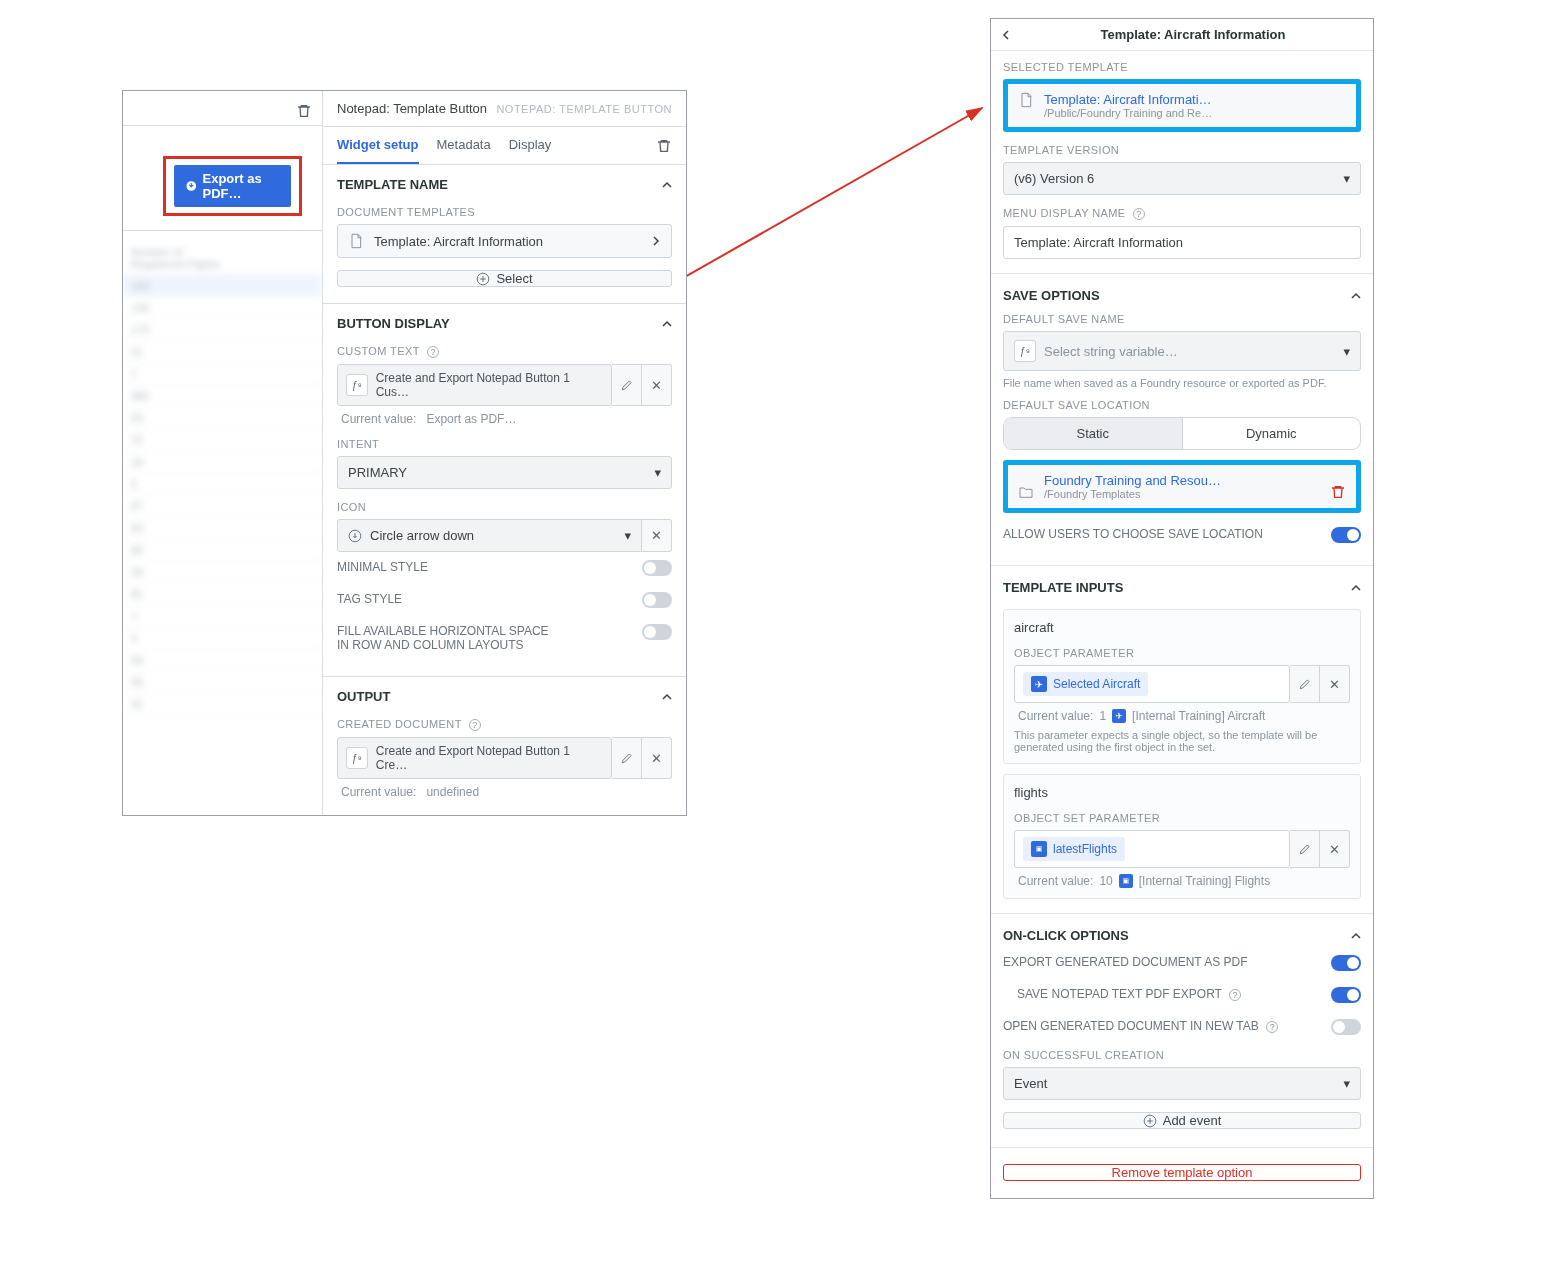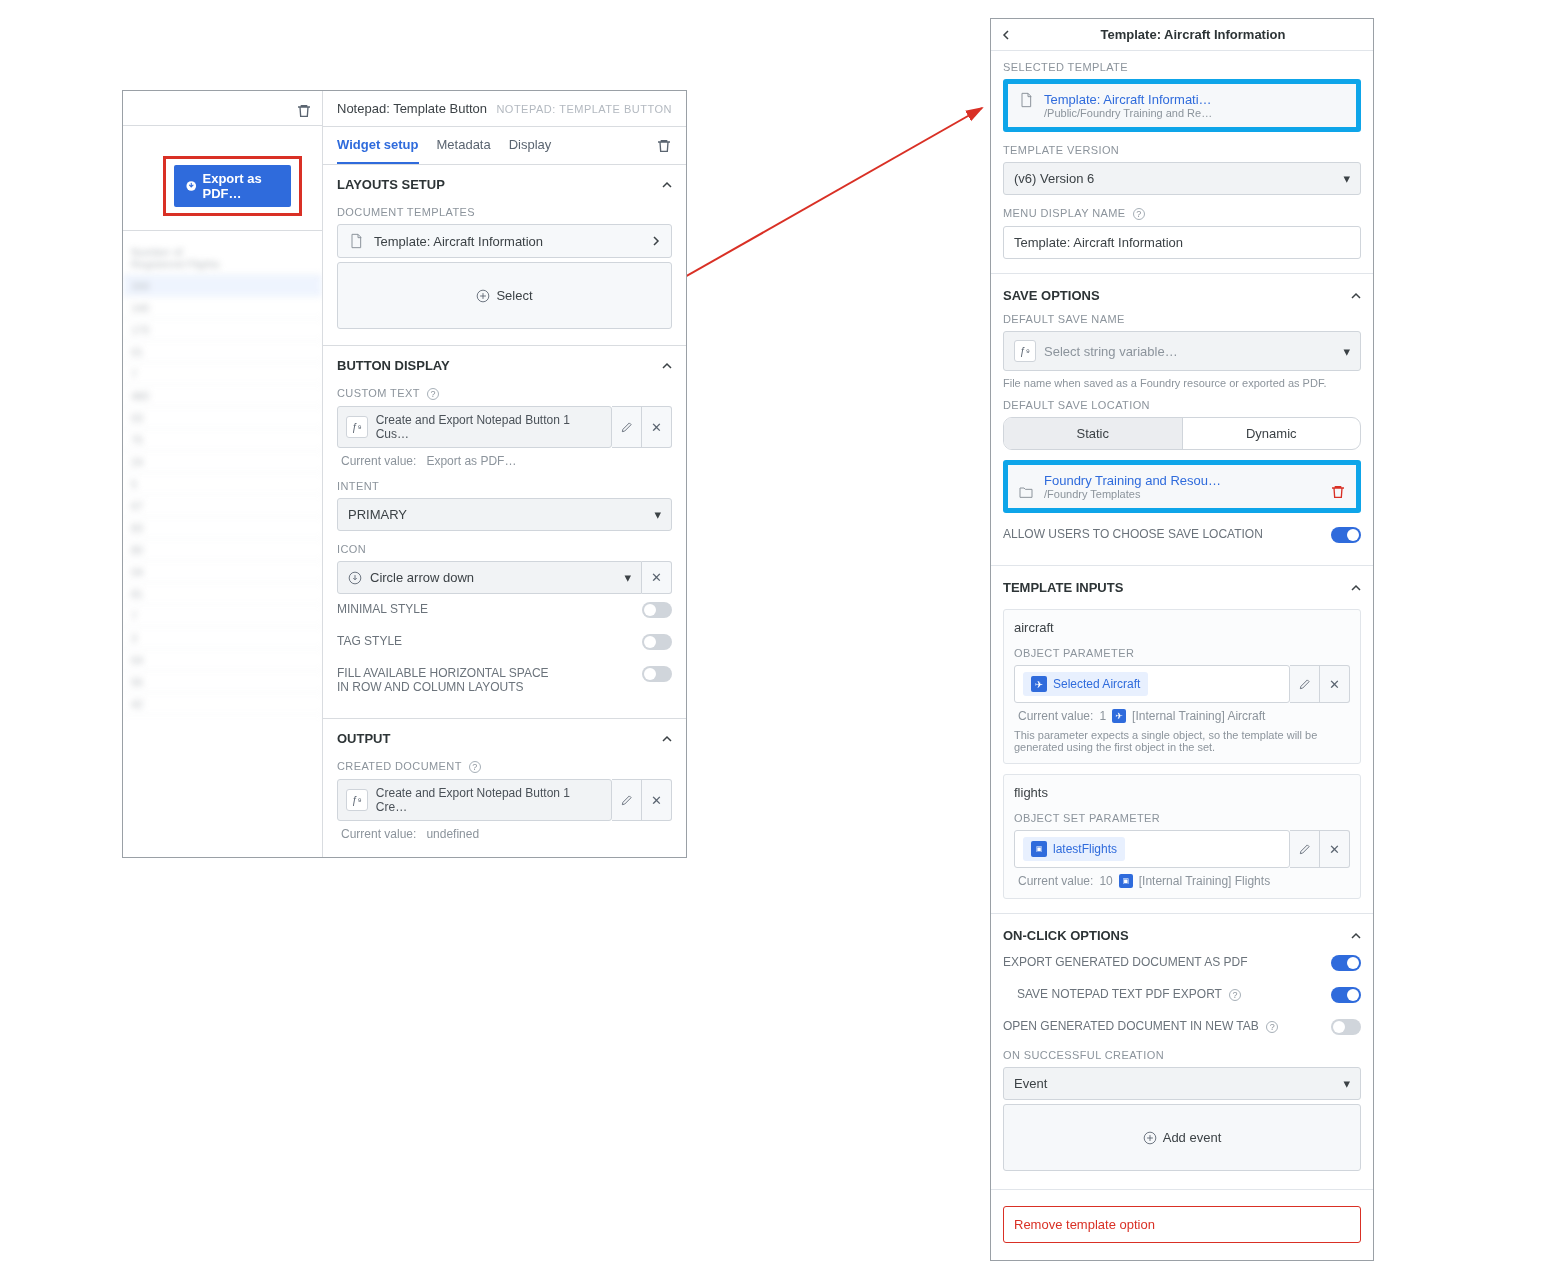--- a/index.html
+++ b/index.html
@@ -49,22 +49,22 @@
   .section-head { display:flex; justify-content:space-between; align-items:center; font-size:13px; font-weight:700; color:#2d3436; padding-bottom:8px; }
   .sub-label { font-size:11px; color:#8c949c; letter-spacing:.4px; padding:6px 0 6px; }
   .inline-help { width:12px; height:12px; border:1px solid #a7b0b8; border-radius:50%; display:inline-flex; align-items:center; justify-content:center; font-size:9px; color:#8c949c; margin-left:4px; }
   .row-box {
     display:flex; align-items:center; gap:10px;
     border:1px solid #d0d5db; border-radius:3px; padding:8px 10px; background:#f6f8fa;
   }
   .row-box .label { flex:1; font-size:13px; color:#3c4246; }
   .muted-btn {
     display:flex; align-items:center; justify-content:center; gap:6px;
-    border:1px solid #d0d5db; border-radius:3px; padding:25px 10px; background:#f6f8fa;
-    margin-top:4px; font-size:13px; color:#3c4246;
+    border:1px solid #d0d5db; border-radius:3px; padding:0 10px; background:#f6f8fa;
+    margin-top:12px; font-size:13px; color:#3c4246;
   }
   .pill-row { display:flex; align-items:stretch; gap:0; }
   .pill-box {
     flex:1; display:flex; align-items:center; gap:8px;
     border:1px solid #d0d5db; border-radius:3px; padding:6px 8px; background:#f1f3f5;
     font-size:12px; color:#4a5158;
   }
   .icon-square { width:22px; height:22px; border:1px solid #cfd4da; border-radius:3px; display:flex; align-items:center; justify-content:center; font-size:10px; color:#5a6470; background:#fff; }
   .edit-btn, .x-btn {
     width:30px; border:1px solid #d0d5db; border-left:none; background:#f6f8fa;
@@ -105,21 +105,21 @@
   .seg { display:flex; border:1px solid #d0d5db; border-radius:9px; overflow:hidden; }
   .seg div { flex:1; text-align:center; padding:8px 0; font-size:13px; color:#3c4246; }
   .seg .sel { background:#ebedf0; }
   .seg div + div { border-left:1px solid #d0d5db; }
   .inner-card { border:1px solid #e1e5ea; border-radius:3px; padding:10px 10px; margin-top:10px; background:#fbfcfd; }
   .chip { display:inline-flex; align-items:center; gap:6px; background:#e8f0fe; color:#2f6bdc; border-radius:3px; padding:4px 8px; font-size:12px; }
   .chip .ico { width:16px; height:16px; background:#2f6bdc; border-radius:2px; display:flex; align-items:center; justify-content:center; color:#fff; font-size:10px; }
   .note { font-size:11px; color:#8c949c; padding-top:6px; }
   .red-trash { color:#d93025; }
   .danger-btn {
-    border:1px solid #d93025; color:#d93025; padding:10px; border-radius:3px; font-size:13px;
+    border:1px solid #d93025; color:#d93025; text-align:center; border-radius:3px; font-size:13px;
     margin:16px 12px 17px;
   }
   .doc-icon { width:16px; height:16px; }
   svg { display:block; }
   .arrow-line {
     position:absolute;
     pointer-events:none;
   }
 </style>
 </head>
@@ -192,21 +192,21 @@
       </div>
       <span>
         <svg class="trash-icon" viewBox="0 0 24 24" fill="none" stroke="#5a6470" stroke-width="2">
             <path d="M3 6h18M8 6V4h8v2M6 6l1 14h10l1-14"></path>
           </svg>
       </span>
     </div>
 
     <div class="section">
       <div class="section-head">
-        <span>LAYOUTS SETUP</span>
+        <span>TEMPLATE NAME</span>
         <span class="chev">
             <svg viewBox="0 0 10 10">
               <path d="M1 7l4-4 4 4" stroke="#3c4246" stroke-width="1.5" fill="none"></path>
             </svg>
           </span>
       </div>
       <div class="sub-label">DOCUMENT TEMPLATES</div>
       <div class="row-box">
         <svg class="doc-icon" viewBox="0 0 24 24">
             <path d="M6 2h9l4 4v16H6z" fill="none" stroke="#8c949c" stroke-width="1.5"></path>

